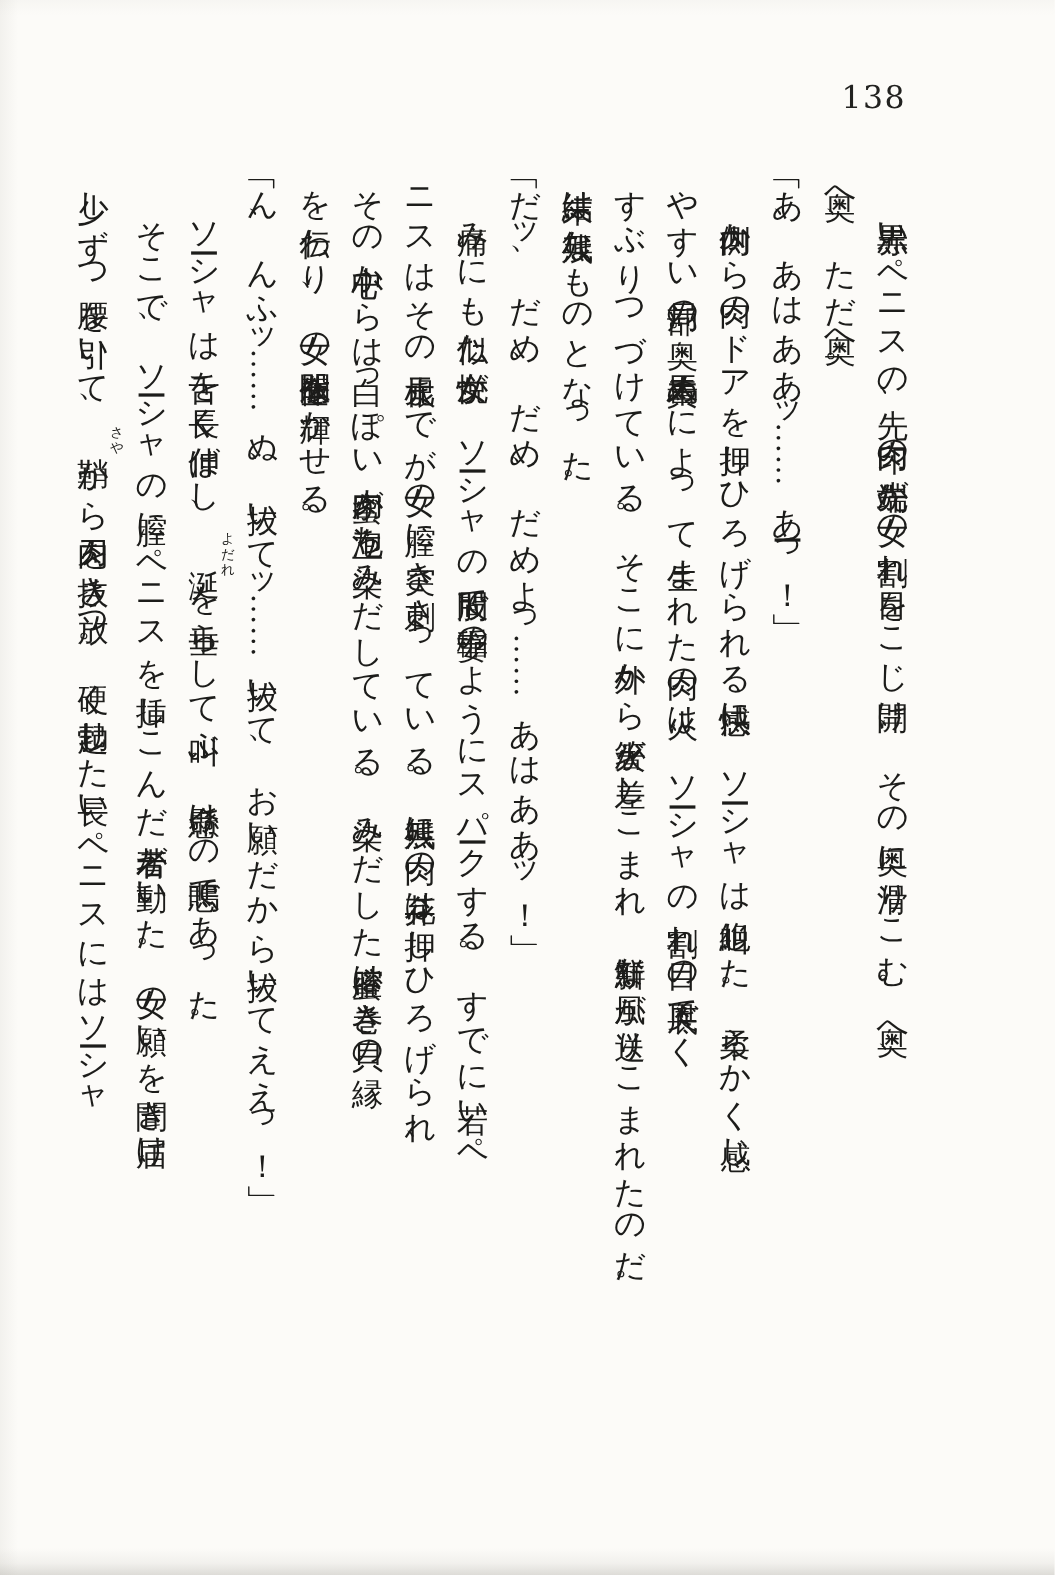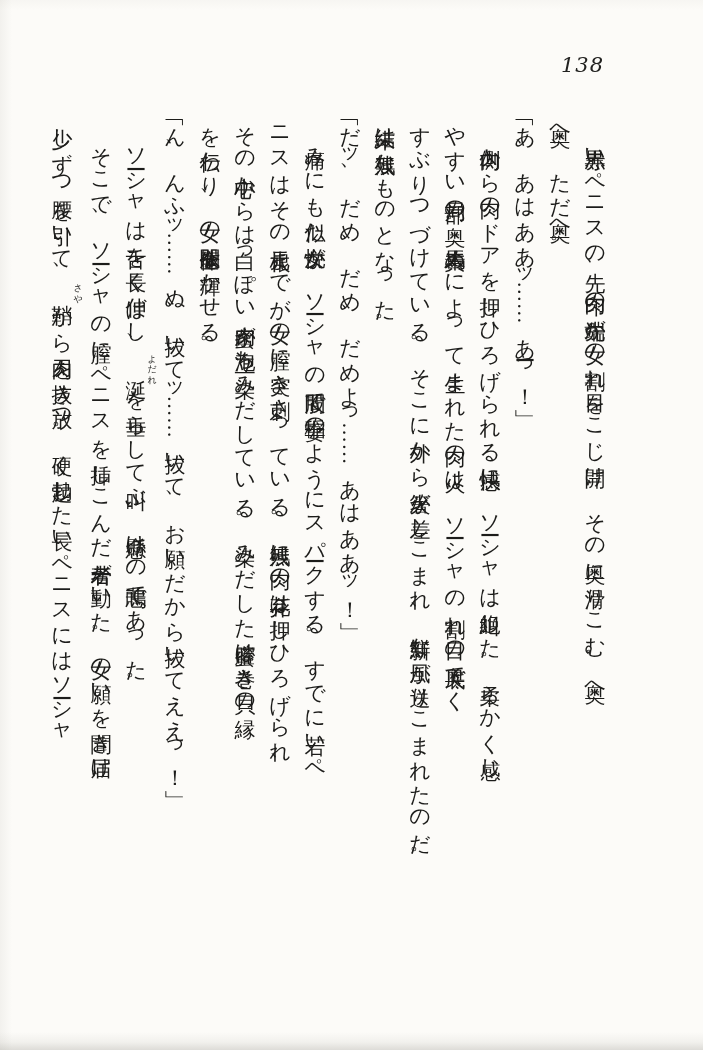--- a/index.html
+++ b/index.html
@@ -23,21 +23,20 @@
       linear-gradient(to top, rgba(150,148,140,0.30) 0px, rgba(150,148,140,0.10) 8px, rgba(150,148,140,0) 18px),
       linear-gradient(to right, rgba(170,168,160,0.12) 0px, rgba(170,168,160,0) 12px),
       linear-gradient(to bottom, rgba(200,198,190,0.10) 0px, rgba(200,198,190,0) 10px),
       #fcfbf8;
   }
   .page-number {
     position: absolute;
     top: 53px;
     left: 561px;
     font-family: "DejaVu Serif", "Liberation Serif", serif;
-    font-style: italic;
     font-size: 21px;
     letter-spacing: 1px;
     color: #222220;
   }
   .text-block {
     position: absolute;
     top: 112px;
     right: 91px;
     height: 840px;
     writing-mode: vertical-rl;

